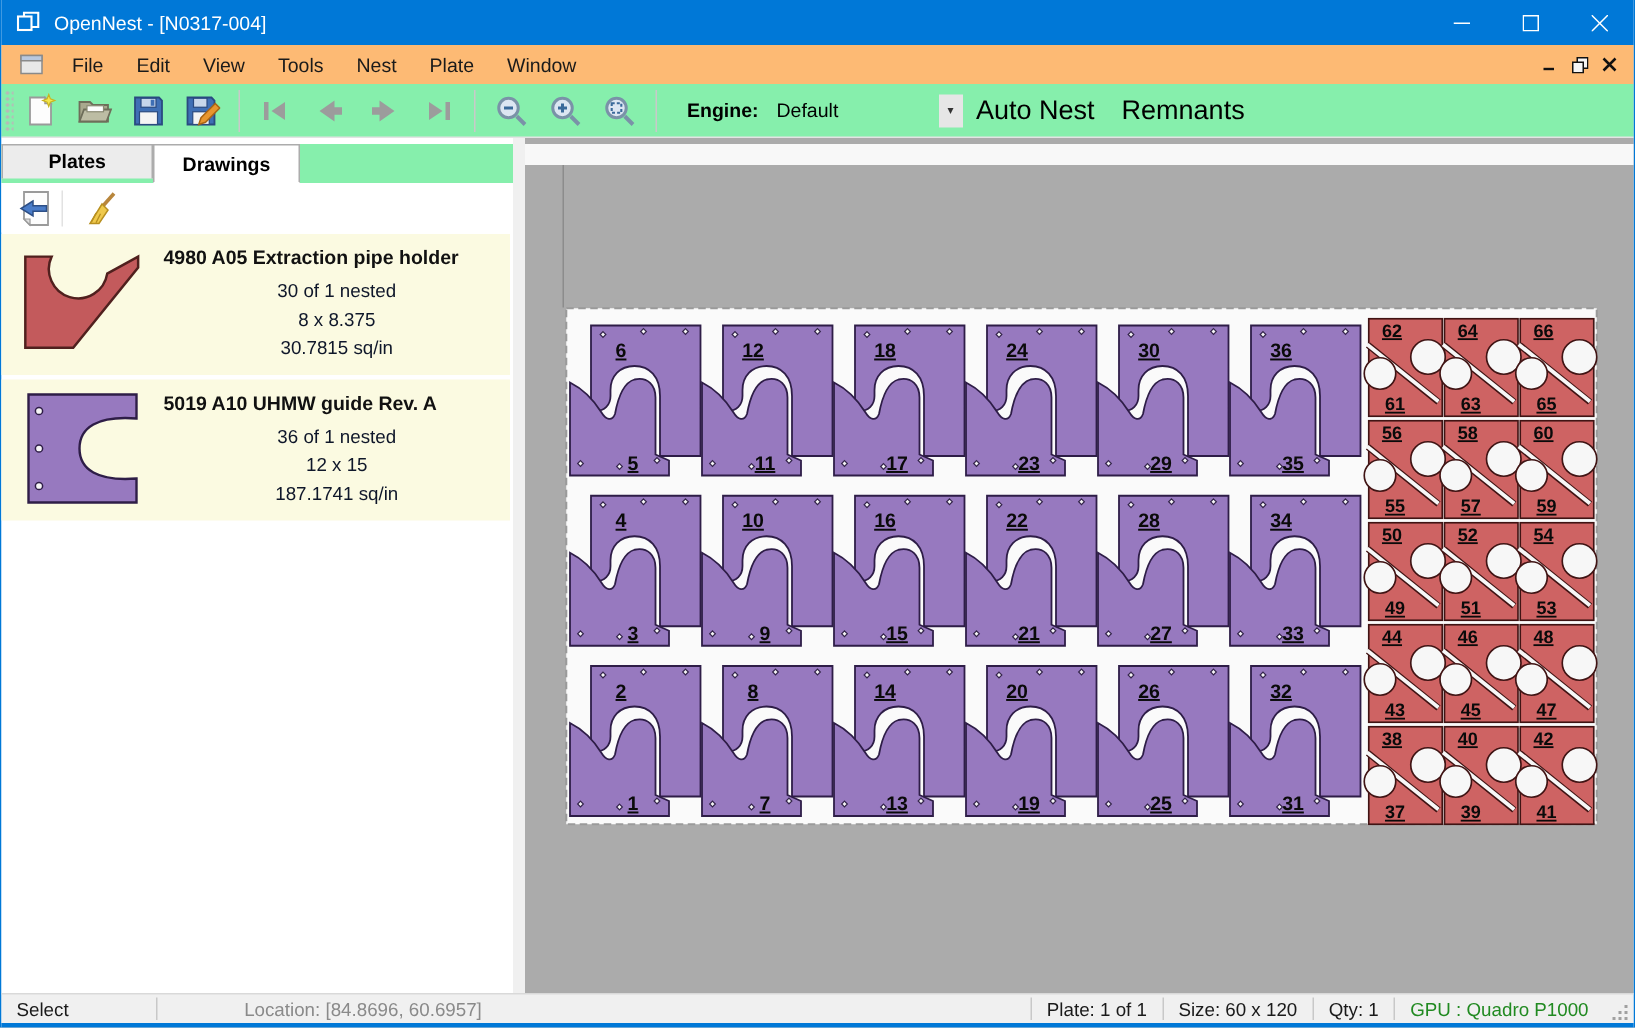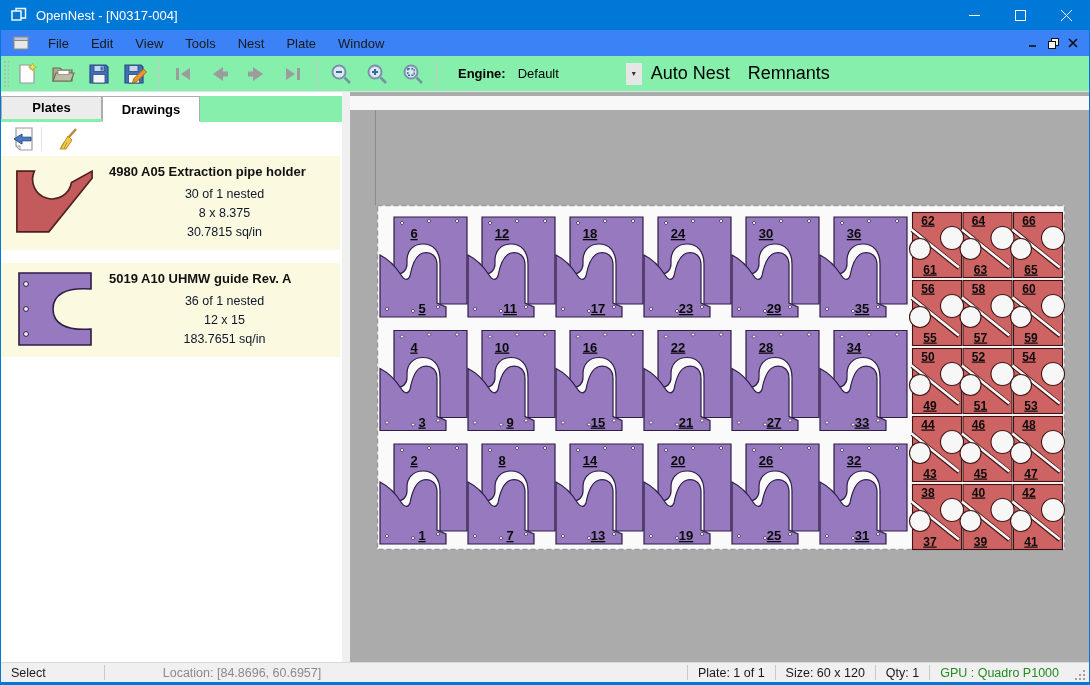--- a/index.html
+++ b/index.html
@@ -11,21 +11,21 @@
   }
   
   .titlebar { position:absolute; left:0; top:0; width:100%; height:30px;
     background:#0078D7; display:flex; align-items:center; color:#FFF; }
   .titlebar .app-icon { margin:0 9px 0 10px; width:16px; height:16px; }
   .titlebar .title { font-size:13px; }
   .win-controls { position:absolute; right:0; top:0; height:30px; display:flex; }
   .win-btn { width:46px; height:30px; display:flex; align-items:center; justify-content:center; }
   
   .menubar { position:absolute; left:0; top:30px; width:100%; height:26px;
-    background:#3b82f6; display:flex; align-items:center; font-size:13px; color:#1A1A1A; }
+    background:#fdba74; display:flex; align-items:center; font-size:13px; color:#1A1A1A; }
   .menu-doc-icon { margin:0 8px 0 12px; width:16px; height:14px; }
   .menu-item { padding:4px 11px; }
   .mdi-controls { position:absolute; right:6px; top:30px; height:26px; display:flex; align-items:center; }
   .mdi-btn { width:20px; height:20px; display:flex; align-items:center; justify-content:center; }
   
   .toolbar { position:absolute; left:0; top:56px; width:100%; height:36px;
     background:#86efac; display:flex; align-items:center; border-bottom:1px solid #E3E3E3; }
   .grip { width:6px; height:28px; margin-left:2px;
     background-image:radial-gradient(#B8B8B8 1px, transparent 1.2px);
     background-size:4px 4px; }
@@ -39,21 +39,21 @@
   
   .left-panel { position:absolute; left:0; top:92px; width:341px; height:570px; background:#FFF; }
   .tabstrip { position:absolute; left:0; top:4px; width:100%; height:26px; display:flex; background:#86efac; align-items:flex-start;font-weight:bold; }
   .tab { font-size:13px; text-align:center; border:1px solid #ACACAC; }
   .tab.inactive { width:101px; height:23px; line-height:22px; background:#ECECEC; border-bottom:none; }
   .tab.active { width:98px; height:26px; line-height:25px; background:#FFF; border-bottom:1px solid #FFF; position:relative; z-index:2; }
   .panel-tools { position:absolute; left:0; top:30px; width:100%; height:33px; background:#FFF; display:flex; align-items:center; }
   .ptbtn { width:28px; height:28px; margin-left:8px; display:flex; align-items:center; justify-content:center; }
   .ptsep { width:1px; height:24px; background:#E2E2E2; margin:0 4px; }
   .drawing-list { position:absolute; left:0; top:64px; width:339px; }
-  .drawing-item { background:#FBFAE1; margin-bottom:13px; padding:6px 0 8px 0; display:flex; }
+  .drawing-item { background:#FBFAE1; margin-bottom:3px; padding:6px 0 8px 0; display:flex; }
   .thumb-box { width:108px; display:flex; align-items:center; justify-content:center; }
   .ditem-text { flex:1; padding-top:2px; }
   .ditem-title { font-size:13px; font-weight:bold; color:#111; margin-bottom:6px; }
   .ditem-line { font-size:12.5px; color:#0f172a; line-height:19px;text-align:center; }
   
   .splitter { position:absolute; left:341px; top:92px; width:8px; height:570px; background:#F0F0F0; }
   .canvas-wrap { position:absolute; left:349px; top:92px; width:739px; height:570px; background:#ABABAB; }
   .canvas-top-strip { position:absolute; left:0; top:4px; width:100%; height:14px; background:#F8F8F8; }
   
   .statusbar { position:absolute; left:0; top:662px; width:100%; height:20px; background:#F0F0F0;
@@ -258,21 +258,21 @@
           <path d="M2,2 L74,2 L74,18 C48,16 36,24 36,38 C36,52 48,60 74,58 L74,74 L2,74 Z" fill="#9779BF" stroke="#2E1D47" stroke-width="1.6"></path>
           <circle cx="9" cy="13" r="2.4" fill="#F5F5F5" stroke="#2E1D47" stroke-width="1"></circle>
           <circle cx="9" cy="38" r="2.4" fill="#F5F5F5" stroke="#2E1D47" stroke-width="1"></circle>
           <circle cx="9" cy="63" r="2.4" fill="#F5F5F5" stroke="#2E1D47" stroke-width="1"></circle>
         </svg>
       </div>
       <div class="ditem-text">
         <div class="ditem-title">5019 A10 UHMW guide Rev. A</div>
         <div class="ditem-line">36 of 1 nested</div>
         <div class="ditem-line">12 x 15</div>
-        <div class="ditem-line">183.7651 sq/in</div>
+        <div class="ditem-line">187.1741 sq/in</div>
       </div>
     </div>
   </div>
 </div>
 
 <div class="splitter"></div>
 <div class="canvas-wrap">
   <div class="canvas-top-strip"></div>
   <svg id="nest-svg" width="739" height="570" viewBox="349 92 739 570">
       <line x1="374.5" y1="110" x2="374.5" y2="205" stroke="#8C8C8C" stroke-width="1"></line>

